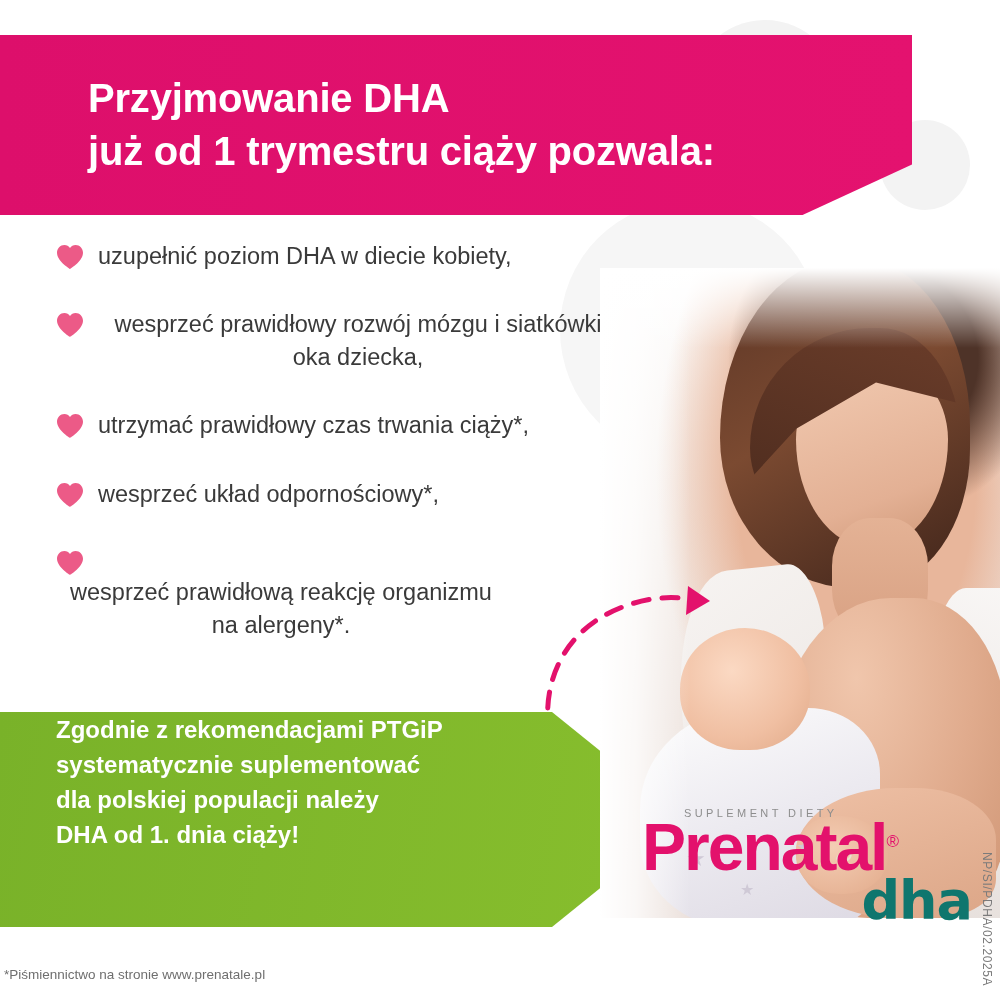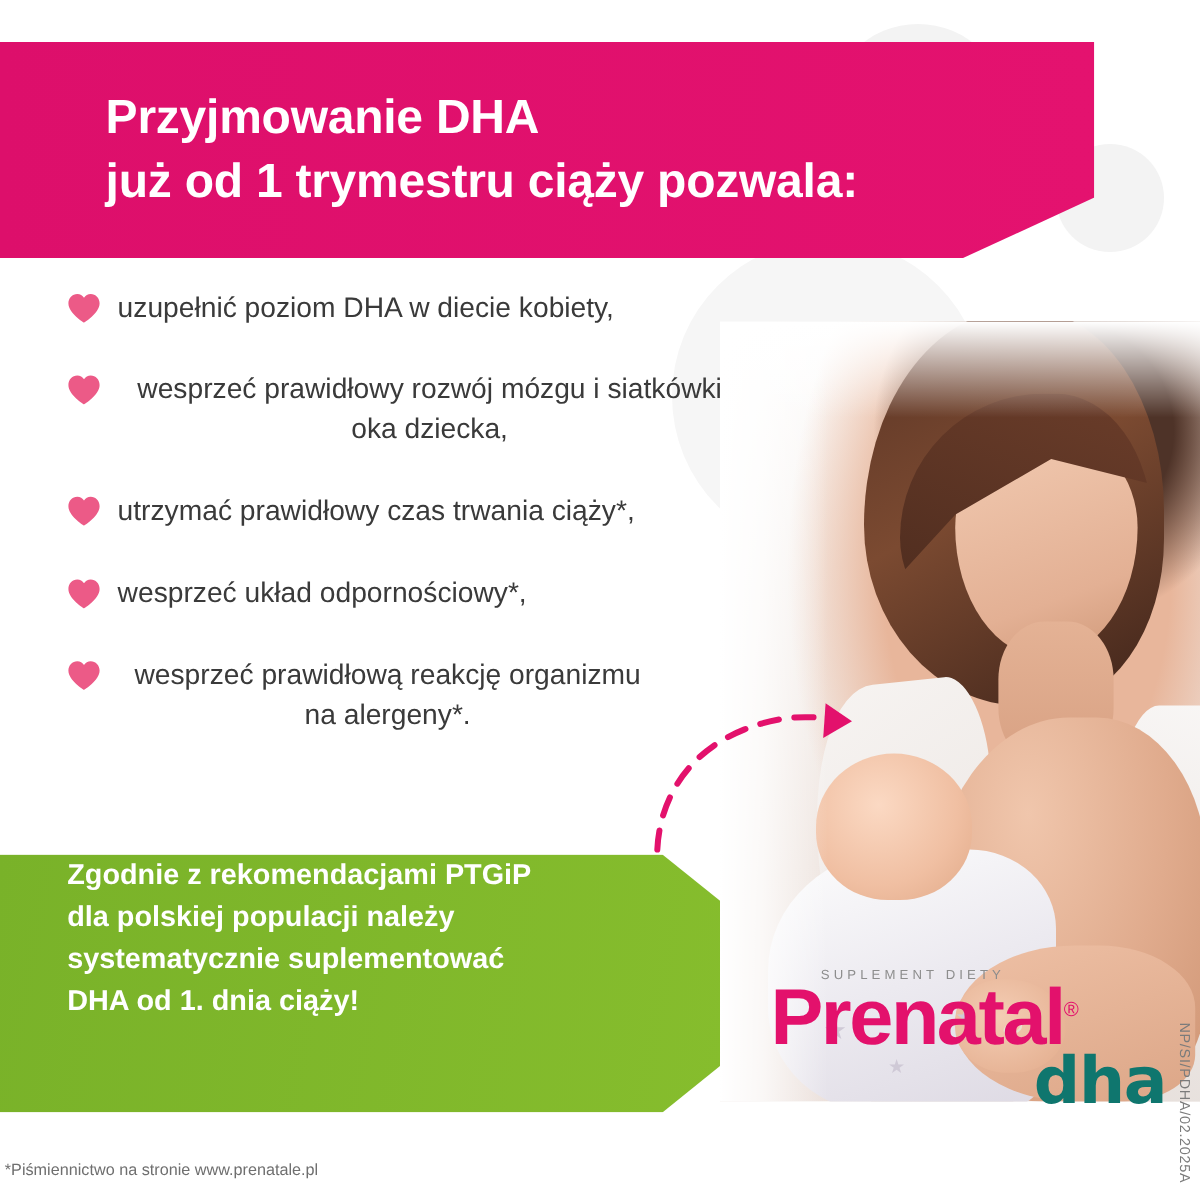--- a/index.html
+++ b/index.html
@@ -62,21 +62,21 @@
     left: 56px;
     top: 240px;
     width: 620px;
   }
   .bullet {
     display: flex;
     align-items: flex-start;
     margin-bottom: 36px;
     text-align: center;
   }
-  .bullet:last-child { margin-bottom: 10px; }
+  .bullet:last-child { margin-bottom: 10px; flex-direction: column; }
   .heart {
     flex: 0 0 auto;
     width: 28px;
     height: 26px;
     margin-right: 14px;
     margin-top: 4px;
     position: relative;
   }
   .heart svg { display: block; }
   .bullet-text {
@@ -394,22 +394,22 @@
 <div class="arrow">
   <svg width="220" height="230" viewBox="0 0 220 230" aria-hidden="true">
     <path d="M52 220 C 10 160, 20 70, 100 38 C 130 26, 155 26, 175 30" fill="none" stroke="#e3116c" stroke-width="5" stroke-dasharray="16 13" stroke-linecap="round"></path>
     <path d="M168 16 L 190 31 L 166 45 Z" fill="#e3116c"></path>
   </svg>
 </div>
 
 <div class="green-banner">
   <div class="green-text">
     <span>Zgodnie z rekomendacjami PTGiP</span>
+    <span>systematycznie suplementować</span>
     <span>dla polskiej populacji należy</span>
-    <span>systematycznie suplementować</span>
     <span>DHA od 1. dnia ciąży!</span>
   </div>
 </div>
 
 <div class="footnote">*Piśmiennictwo na stronie www.prenatale.pl</div>
 
 <div class="side-code">NP/SI/PDHA/02.2025A</div>
 
 <div class="brand">
   <div class="brand-supl">SUPLEMENT DIETY</div>

